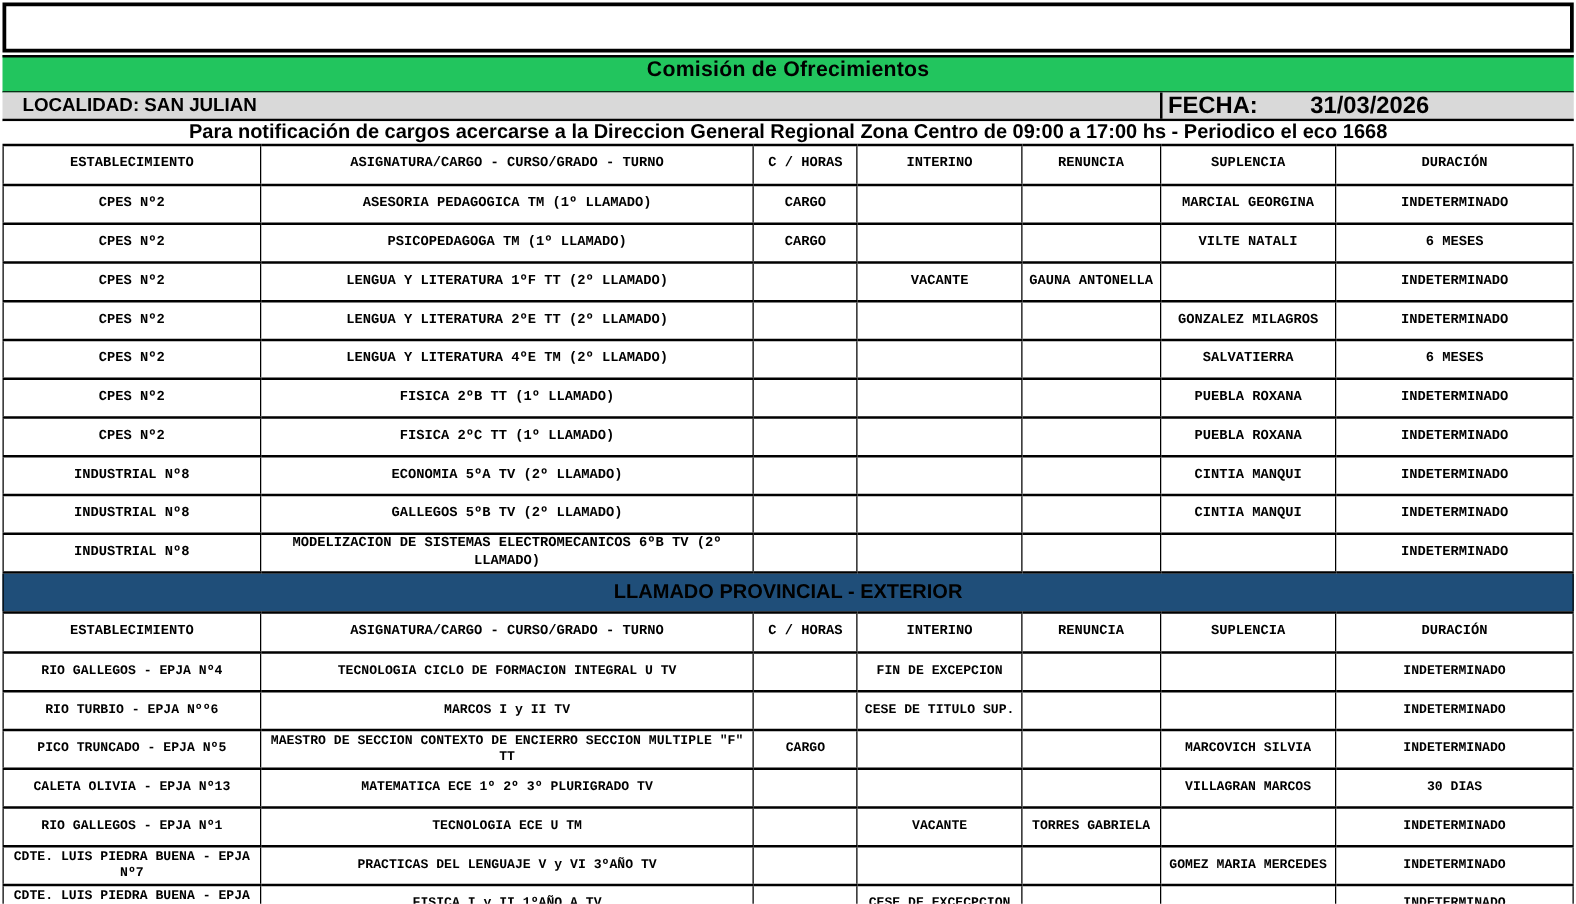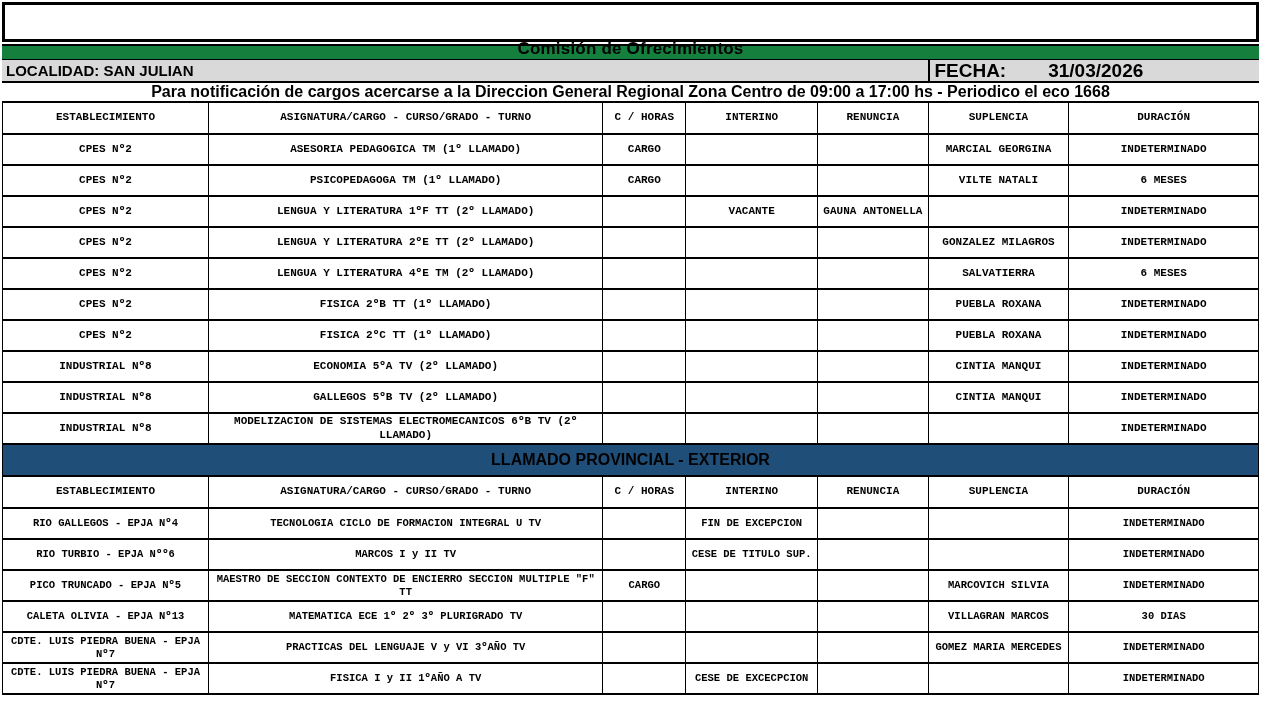--- a/index.html
+++ b/index.html
@@ -8,33 +8,33 @@
     font-family:"Liberation Sans","DejaVu Sans",sans-serif;
     font-weight:bold; color:#000;
   }
   .sheet { width:1261px; padding:2px 2px 0 2px; }
 
   .top-box {
     height:40px; border:3px solid #000; background:#fff; margin-bottom:2px;
   }
 
   .title-bar {
-    height:16px; background:#15803d;
+    height:30px; background:#22c55e;
     border-top:2px solid #000; border-bottom:1px solid #000;
-    display:flex; align-items:flex-end; justify-content:center;
+    display:flex; align-items:flex-start; justify-content:center;
     font-size:17px; letter-spacing:0.2px;
   }
 
   .loc-bar {
     height:23px; background:#D9D9D9; display:flex; align-items:stretch;
     border-bottom:2px solid #000;
   }
   .loc-cell {
     flex:0 0 73.7%; display:flex; align-items:center;
-    padding-left:4px; font-size:15px;
+    padding-left:16px; font-size:15px;
   }
   .fecha-cell {
     flex:1; border-left:2px solid #000; display:flex; align-items:center;
     padding-left:4px; font-size:19px;
   }
   .fecha-value { margin-left:42px; }
 
   .notice-row {
     height:18px; background:#fff; display:flex; align-items:flex-start; justify-content:center;
     font-size:16px;
@@ -256,20 +256,29 @@
         <tr>
           <td>CALETA OLIVIA - EPJA Nº13</td>
           <td>MATEMATICA ECE 1º 2º 3º PLURIGRADO TV</td>
           <td></td>
           <td></td>
           <td></td>
           <td>VILLAGRAN MARCOS</td>
           <td>30 DIAS</td>
         </tr>
         <tr>
+          <td>RIO GALLEGOS - EPJA Nº1</td>
+          <td>TECNOLOGIA ECE U TM</td>
+          <td></td>
+          <td>VACANTE</td>
+          <td>TORRES GABRIELA</td>
+          <td></td>
+          <td>INDETERMINADO</td>
+        </tr>
+        <tr>
           <td>CDTE. LUIS PIEDRA BUENA - EPJA Nº7</td>
           <td>PRACTICAS DEL LENGUAJE V y VI 3ºAÑO TV</td>
           <td></td>
           <td></td>
           <td></td>
           <td>GOMEZ MARIA MERCEDES</td>
           <td>INDETERMINADO</td>
         </tr>
         <tr>
           <td>CDTE. LUIS PIEDRA BUENA - EPJA Nº7</td>

